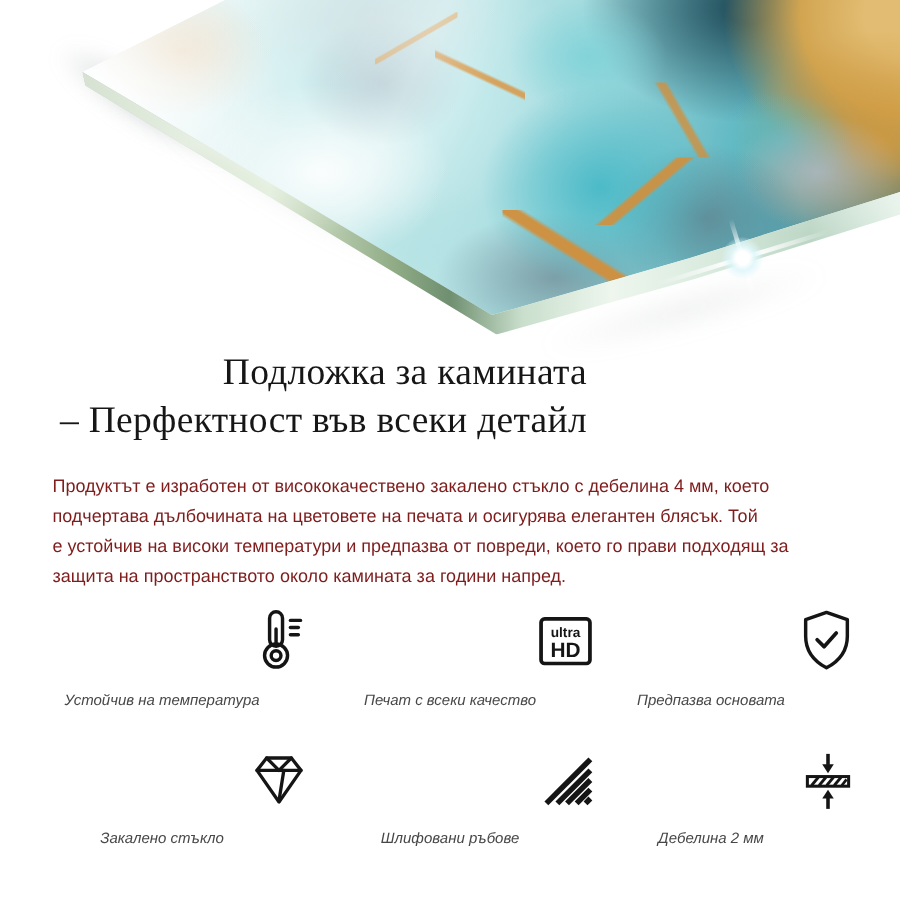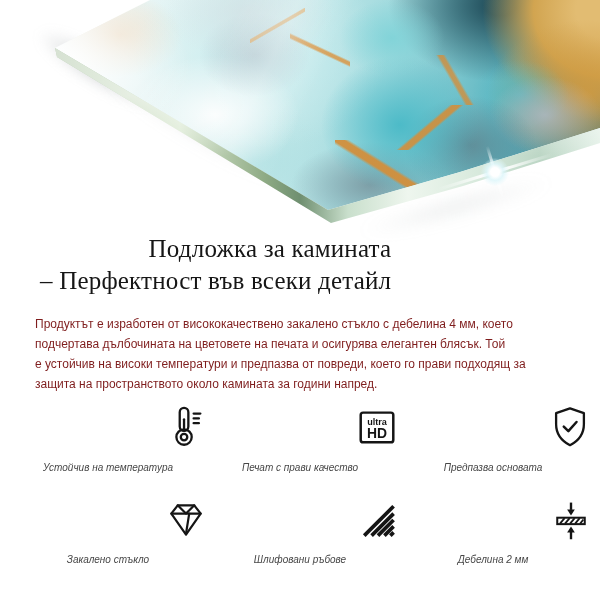--- a/index.html
+++ b/index.html
@@ -79,21 +79,21 @@
     position:absolute;left:40px;top:233px;
     font-family:"Liberation Serif",serif;font-size:25px;line-height:32px;
     color:#161616;font-weight:400;letter-spacing:.2px;text-align:right;
   }
   .desc{
     position:absolute;left:35px;top:314px;width:540px;
     font-size:12px;line-height:20px;color:#7f1d1d;
   }
   
   .feature{position:absolute;width:200px;transform:translateX(-50%);text-align:center;}
-  .c1{left:108px}.c2{left:300px}.c3{left:493px}
+  .c1{left:108px}.c2{left:300px}.c3{left:474px}
   .r1{top:402px}.r2{top:496px}
   .f-icon{height:50px;display:flex;align-items:center;justify-content:flex-end;}
   .r2 .f-icon{height:48px;}
   .f-label{display:block;margin-top:10px;font-size:10px;color:#474747;font-style:italic;}
   svg{display:block;}
   .stroke{fill:none;stroke:#151515;stroke-width:2.4;stroke-linecap:round;stroke-linejoin:round;}
   .fillk{fill:#151515;stroke:none;}
   .svgtxt{font-family:"Liberation Sans",sans-serif;fill:#151515;}
 </style>
 </head>
@@ -144,21 +144,21 @@
   </div>
 
   <div class="feature c2 r1">
     <div class="f-icon">
       <svg width="46" height="46" viewBox="0 0 48 48">
         <rect class="stroke" x="7" y="9" width="34" height="31" rx="2.5" style="stroke-width:2.6"></rect>
         <text class="svgtxt" x="24" y="21.5" text-anchor="middle" font-size="9.5" font-weight="600">ultra</text>
         <text class="svgtxt" x="24" y="35.5" text-anchor="middle" font-size="14.5" font-weight="800">HD</text>
       </svg>
     </div>
-    <span class="f-label">Печат с прави качество</span>
+    <span class="f-label">Печат с всеки качество</span>
   </div>
 
   <div class="feature c3 r1">
     <div class="f-icon">
       <svg width="46" height="46" viewBox="0 0 48 48">
         <path class="stroke" d="M24 4.5 L38.5 9.5 V21 C38.5 31 32.5 38.5 24 43 C15.5 38.5 9.5 31 9.5 21 V9.5 Z"></path>
         <path class="stroke" d="M17.5 23.5 l4.8 4.8 l8.5 -9.5" style="stroke-width:2.6"></path>
       </svg>
     </div>
     <span class="f-label">Предпазва основата</span>

